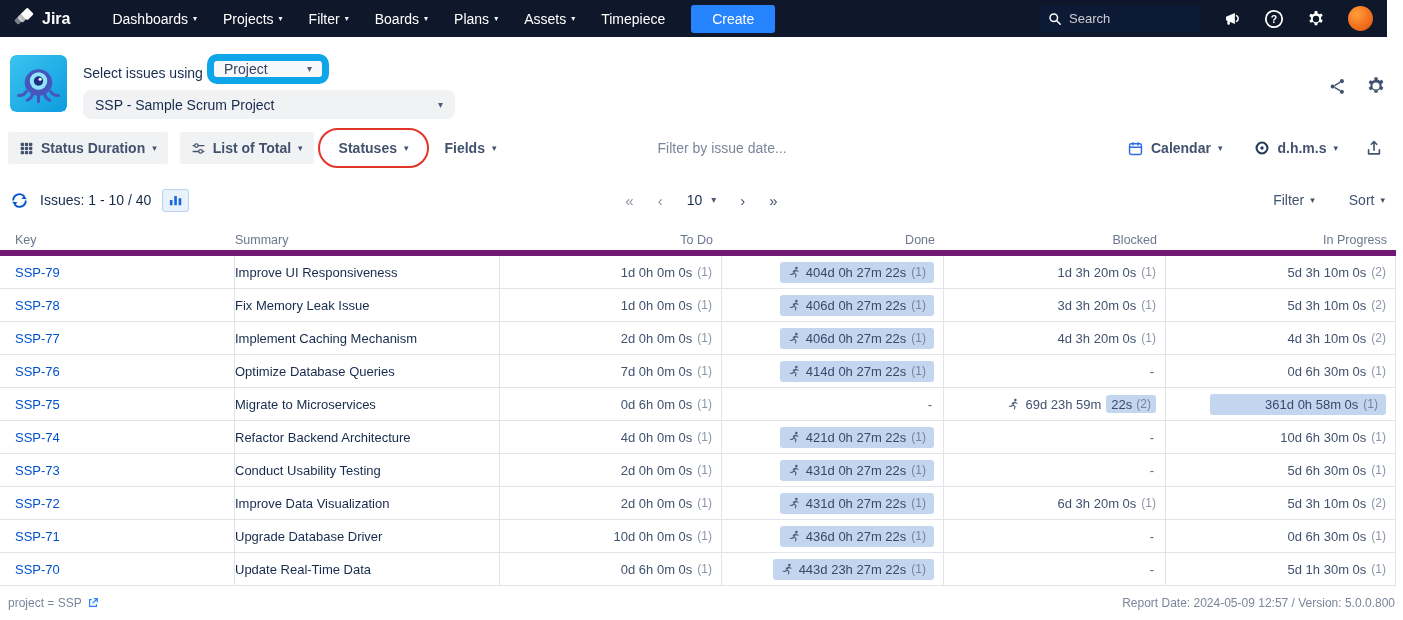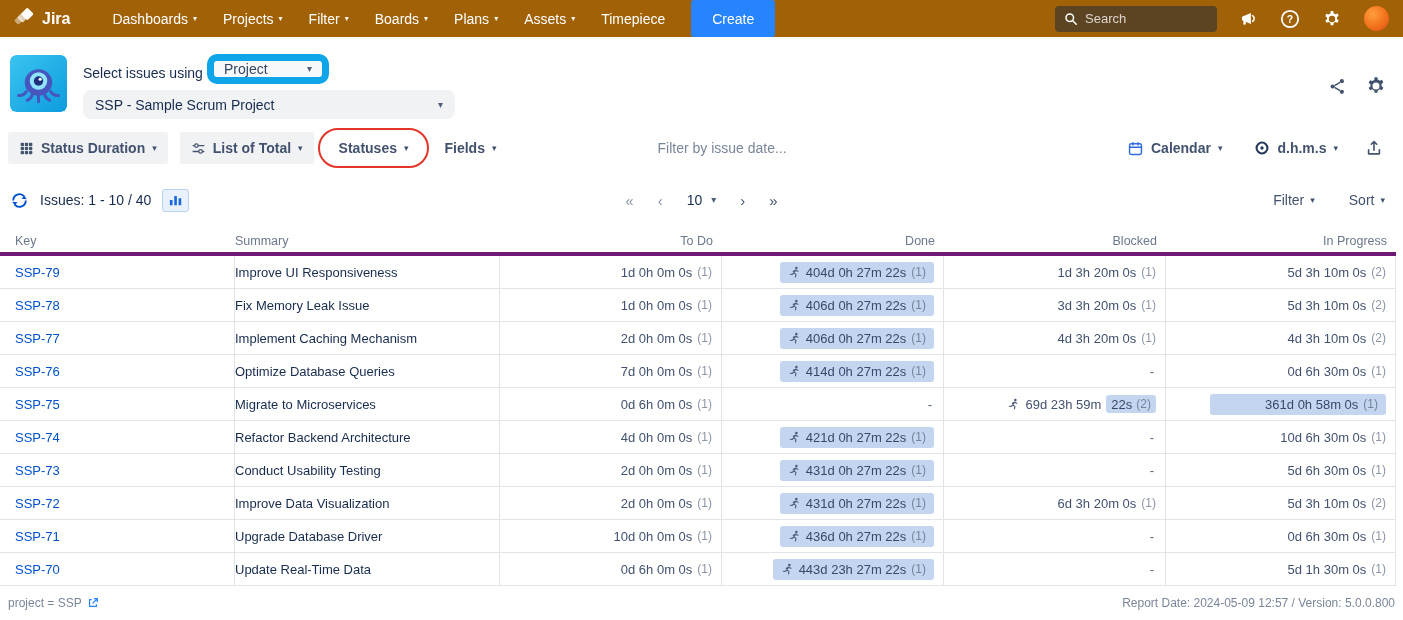--- a/index.html
+++ b/index.html
@@ -2,21 +2,21 @@
 <html><head>
 <meta charset="utf-8">
 <style>
 *{box-sizing:border-box;margin:0;padding:0}
 html,body{width:1403px;height:620px}
 body{font-family:"Liberation Sans","DejaVu Sans",sans-serif;background:#fff;position:relative;overflow:hidden;color:#172B4D}
 button{font-family:inherit;border:none;background:none;cursor:pointer}
 .chev{font-size:9px;line-height:1;color:inherit}
 
 
-.topnav{position:absolute;top:0;left:0;right:0;height:37px;background:#a16207;display:flex;padding:0 14px;color:#fff;z-index:5}
+.topnav{position:absolute;top:0;left:0;right:16px;height:37px;background:#0f172a;display:flex;align-items:center;padding:0 14px;color:#fff;z-index:5}
 .brand{display:flex;align-items:center;gap:7px;flex:none;cursor:pointer}
 .brand-name{font-size:16px;font-weight:bold;color:#fff}
 .nav-items{display:flex;align-items:center;gap:26px;margin-left:42px}
 .nav-item{display:flex;align-items:center;gap:5px;font-size:14px;font-weight:500;color:#fff;cursor:pointer;white-space:nowrap}
 .nav-chev{font-size:8px;opacity:.95}
 .create-btn{margin-left:26px;background:#2684FF;color:#fff;font-size:14px;font-weight:500;padding:6px 21px;border-radius:3px}
 .nav-right{margin-left:auto;display:flex;align-items:center;gap:22px}
 .searchbox{display:flex;align-items:center;gap:7px;background:rgba(9,30,66,.45);border-radius:4px;height:26px;padding:10px 9px;width:162px}
 .searchbox input{background:transparent;border:none;outline:none;color:#fff;font-size:13px;width:120px;font-family:inherit}
 .searchbox input::placeholder{color:rgba(255,255,255,.78)}
@@ -52,21 +52,21 @@
 .page-center{position:absolute;left:50%;top:0;height:36px;transform:translateX(-50%);display:flex;align-items:center;gap:24px}
 .pg-arrow{font-size:15px;color:#8993A4;cursor:pointer;line-height:1}
 .pg-arrow.active{color:#42526E}
 .page-size{display:flex;align-items:center;gap:9px;font-size:14px;color:#172B4D;cursor:pointer}
 .page-right{position:absolute;right:18px;top:0;height:36px;display:flex;align-items:center;gap:34px}
 .pr-btn{display:flex;align-items:center;gap:6px;font-size:14px;font-weight:500;color:#42526E}
 
 
 .issue-table{position:absolute;top:230px;left:0;width:1396px}
 .thead,.tr{display:grid;grid-template-columns:235px 265px 222px 222px 222px 230px}
-.thead{border-bottom:4px solid #701a75;height:26px}
+.thead{border-bottom:6px solid #701a75;height:26px}
 .th{display:flex;align-items:center;font-size:12.5px;color:#6B778C}
 .th.c0{padding-left:15px}
 .th.c2,.th.c3,.th.c4,.th.c5{justify-content:flex-end;padding-right:9px}
 .td{height:33px;display:flex;align-items:center;font-size:13px;border-right:1px solid #E2E4E9;border-bottom:1px solid #E2E4E9;color:#42526E;overflow:hidden;white-space:nowrap;background:#fff}
 .td.key{padding-left:15px}
 .key-link{color:#0052CC;font-weight:500;cursor:pointer}
 .td.summary{color:#172B4D}
 .td.dur{justify-content:flex-end;padding-right:9px}
 .val{display:flex;align-items:center;gap:5px}
 .pill{background:#C4D6EF;border-radius:3px;padding:3px 8px;color:#38496B}

